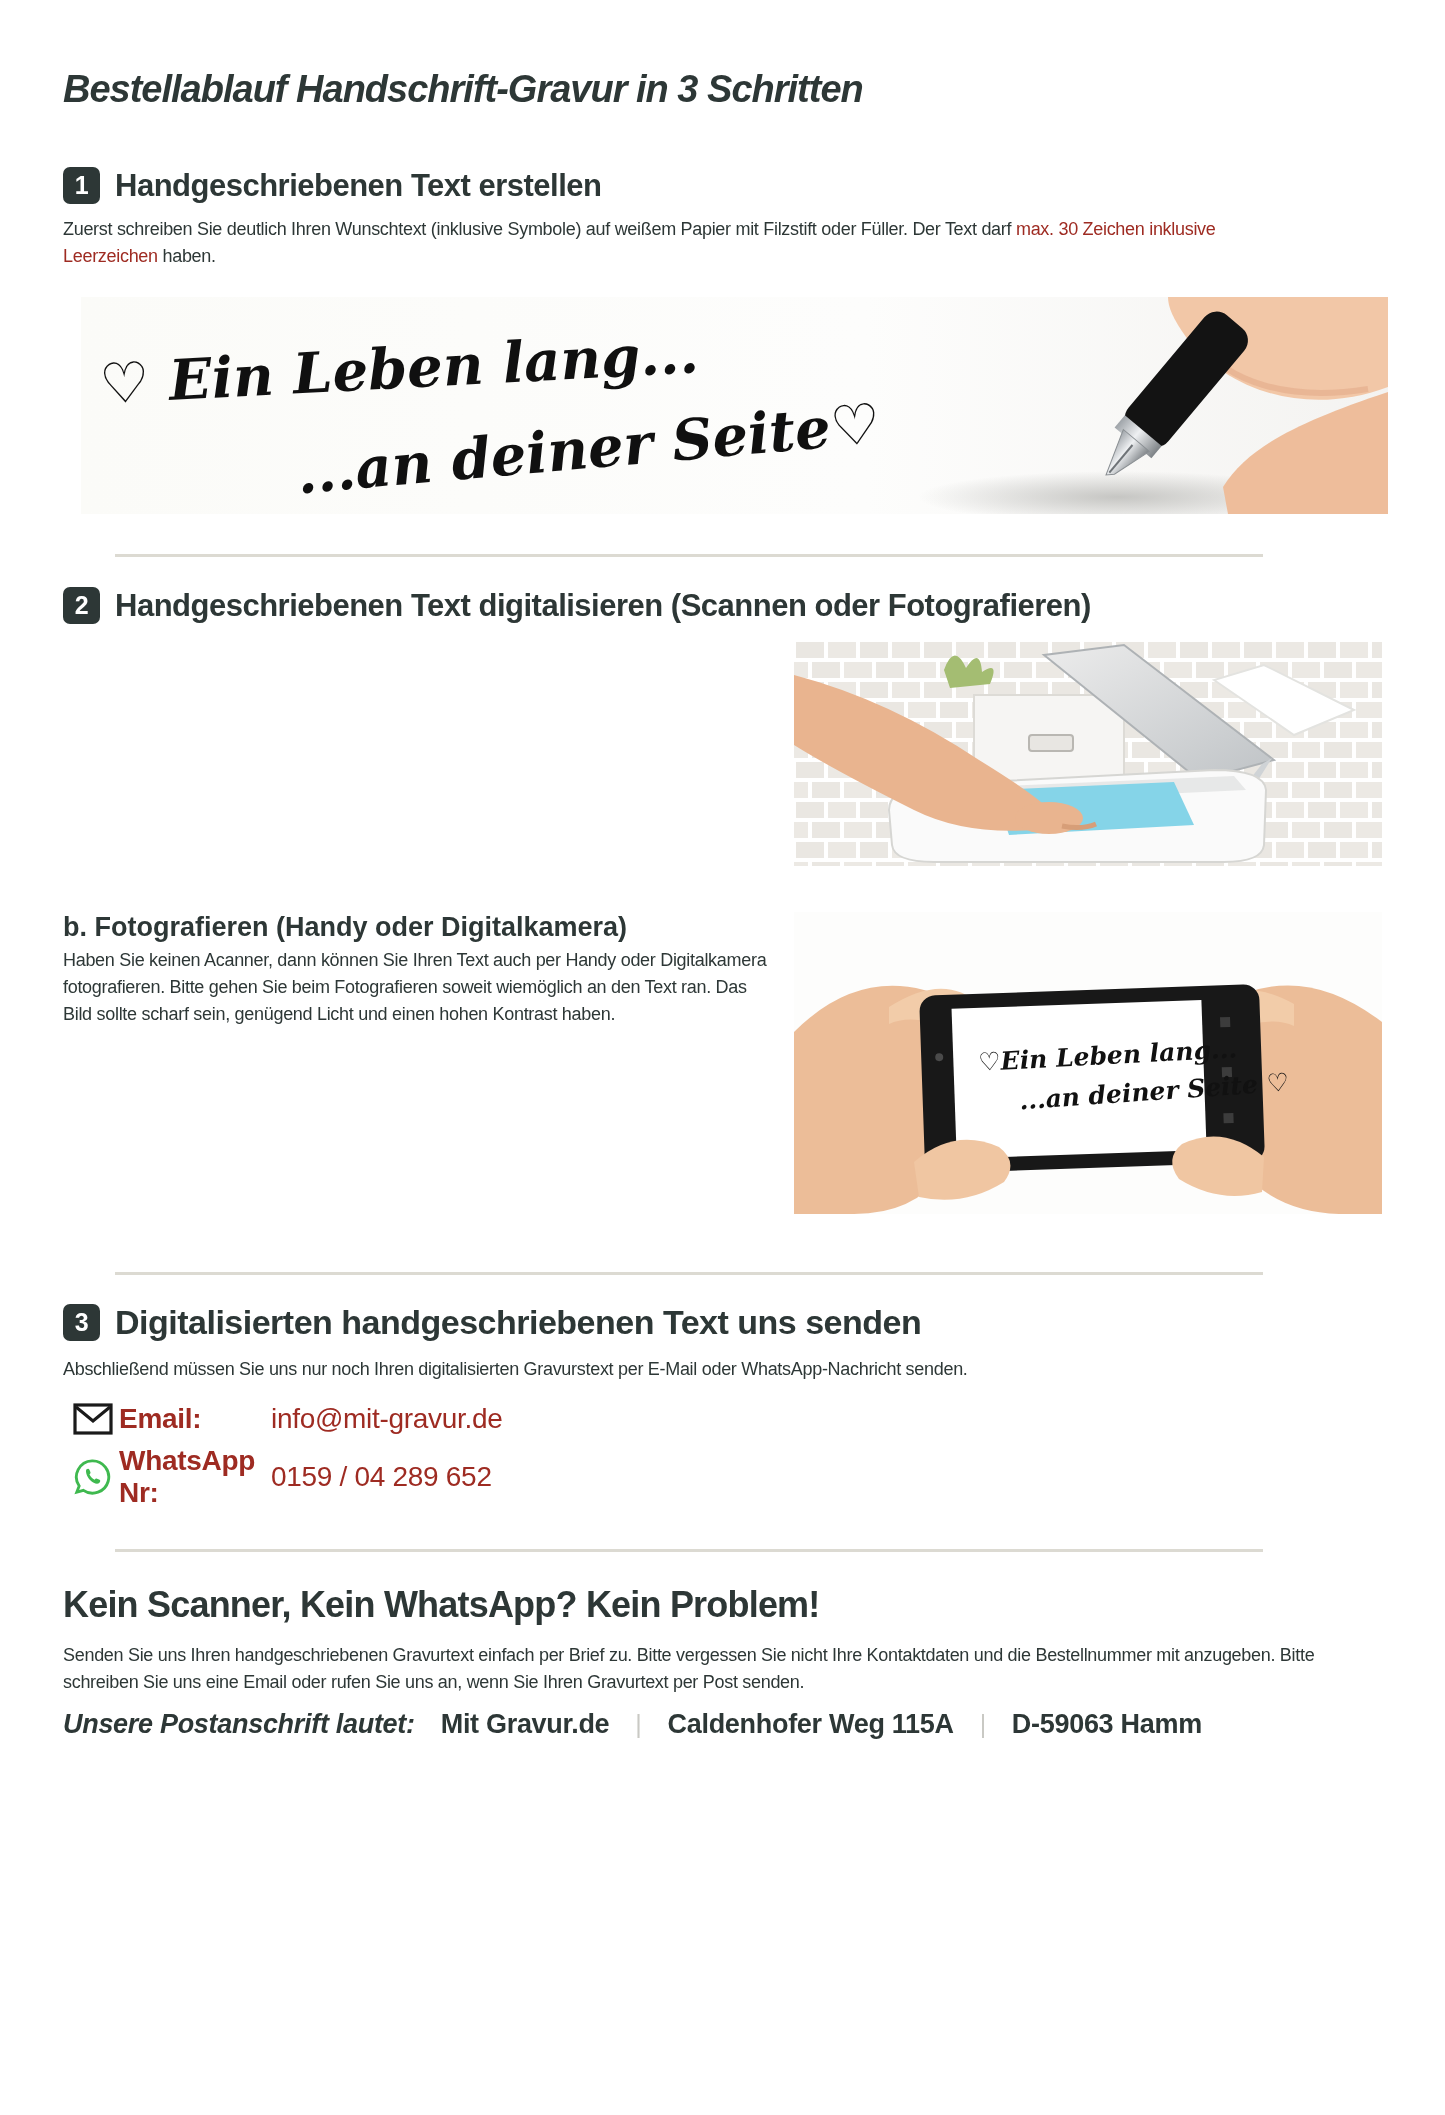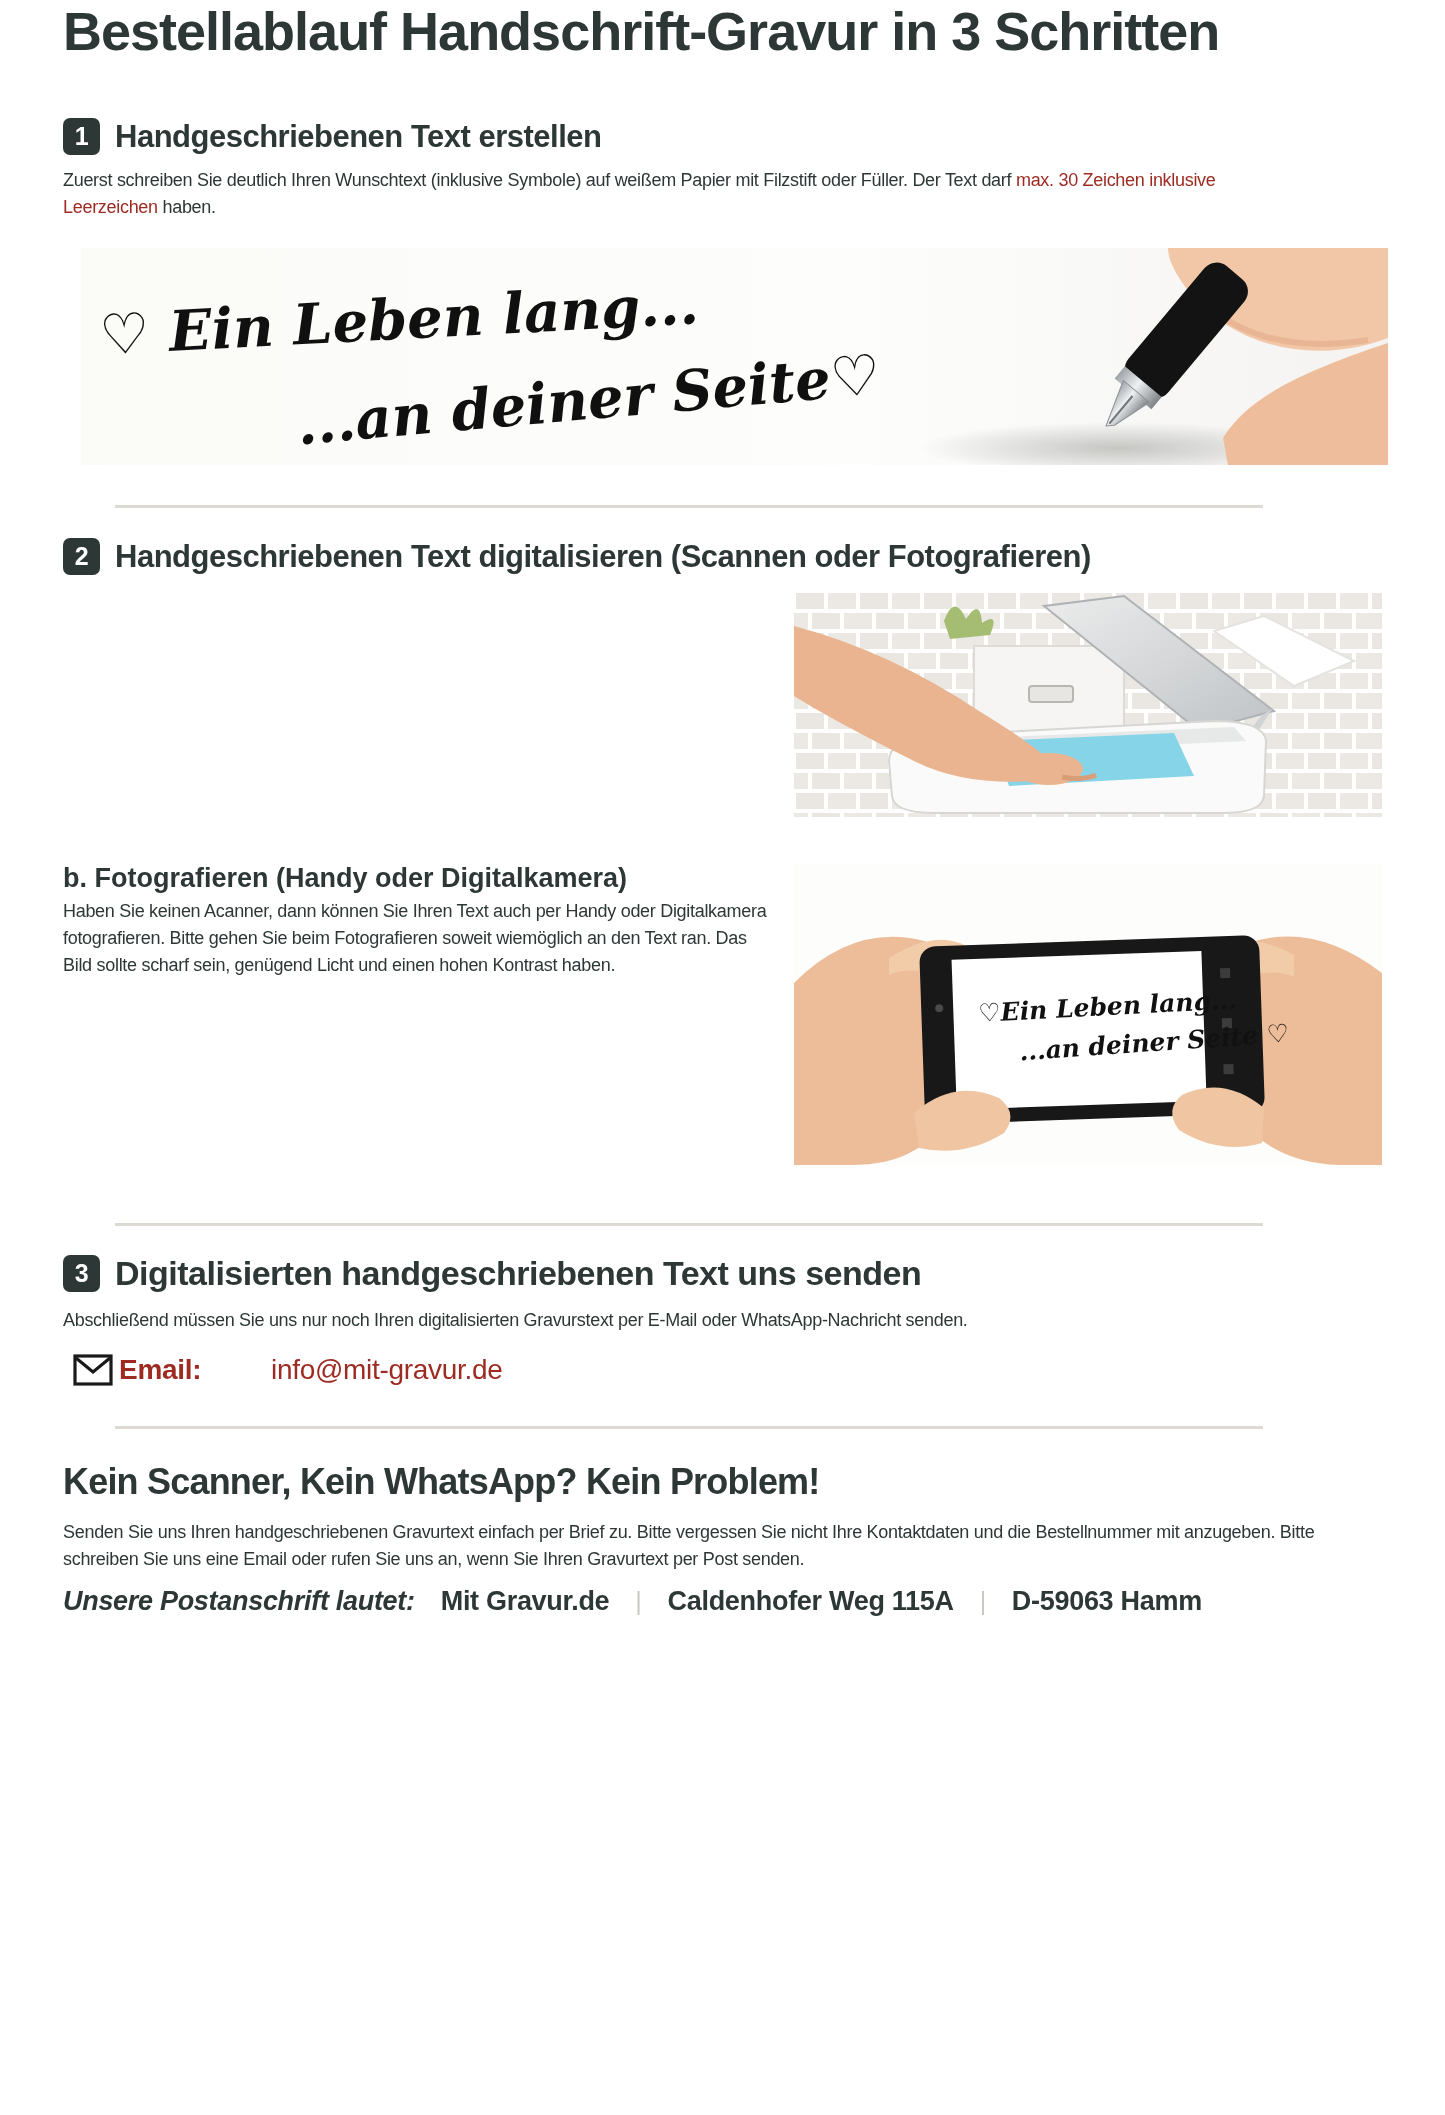--- a/index.html
+++ b/index.html
@@ -2,21 +2,21 @@
 <html lang="de"><head>
 <meta charset="utf-8">
 <style>
   * { margin:0; padding:0; box-sizing:border-box; }
   html,body { background:#ffffff; }
   body { width:1445px; height:2115px; position:relative; overflow:hidden;
          font-family:"Liberation Sans", sans-serif; color:#2d3736; }
   .page { position:relative; width:1445px; height:2115px; padding:0 63px; }
 
   
-  .main-title { font-size:54px; font-weight:bold; letter-spacing:-1px; color:#2d3736; }
+  .main-title { margin-top:68px; font-size:38px; font-weight:bold; letter-spacing:-1px; color:#2d3736;font-style:italic; }
   .step-head { display:flex; align-items:center; gap:15px; font-size:31px; font-weight:bold; letter-spacing:-0.5px; }
   .badge { flex:0 0 auto; width:37px; height:37px; border-radius:7px; background:#2d3736; color:#fff;
            display:flex; align-items:center; justify-content:center; font-size:25px; font-weight:bold; }
   .big-sub { font-size:36px; font-weight:bold; letter-spacing:-0.8px; }
 
   
   .para { font-size:18px; line-height:1.48; letter-spacing:-0.3px; }
   .red { color:#9e2b22; }
   .sub-bold { font-size:27px; font-weight:bold; }
 
@@ -182,20 +182,30 @@
     <div class="c-row">
       <span class="c-icon">
         <svg width="40" height="32" viewBox="0 0 40 32">
           <rect x="2" y="2" width="36" height="28" fill="none" stroke="#1a1a1a" stroke-width="3.2"></rect>
           <polyline points="3,4 20,18 37,4" fill="none" stroke="#1a1a1a" stroke-width="3.2"></polyline>
         </svg>
       </span>
       <span class="c-label">Email:</span>
       <span class="c-value">info@mit-gravur.de</span>
     </div>
+    <div class="c-row">
+      <span class="c-icon">
+        <svg width="38" height="38" viewBox="0 0 40 40">
+          <path d="M20 3 a17 17 0 1 1 -9 31 L4 36 l2.5 -6.5 A17 17 0 0 1 20 3 Z" fill="none" stroke="#3fb94f" stroke-width="3"></path>
+          <path d="M14 12 c1.6-1.2 2.8-1 3.4.6 l.9 2.1 c.4 1-.1 1.9-1 2.5 1.1 2.6 3.1 4.6 5.5 5.6 .6-.9 1.5-1.4 2.5-1 l2.1.9 c1.6.7 1.7 1.9.4 3.4 -1.9 2.1-6.1.9-9.6-2.6 -3.5-3.5-5.3-9.4-4.2-11.5 Z" fill="#3fb94f"></path>
+        </svg>
+      </span>
+      <span class="c-label">WhatsApp Nr:</span>
+      <span class="c-value">0159 / 04 289 652</span>
+    </div>
   </div>
 
   <hr class="divider" style="margin-top:40px;">
 
   <div class="big-sub" style="margin-top:32px;">Kein Scanner, Kein WhatsApp? Kein Problem!</div>
 
   <p class="para" style="margin-top:16px; width:1290px;">Senden Sie uns Ihren handgeschriebenen Gravurtext einfach per Brief zu. Bitte vergessen Sie nicht Ihre Kontaktdaten und die Bestellnummer mit anzugeben. Bitte schreiben Sie uns eine Email oder rufen Sie uns an, wenn Sie Ihren Gravurtext per Post senden.</p>
 
   <div class="addr" style="margin-top:14px;">
     <span class="lbl">Unsere Postanschrift lautet:</span>

